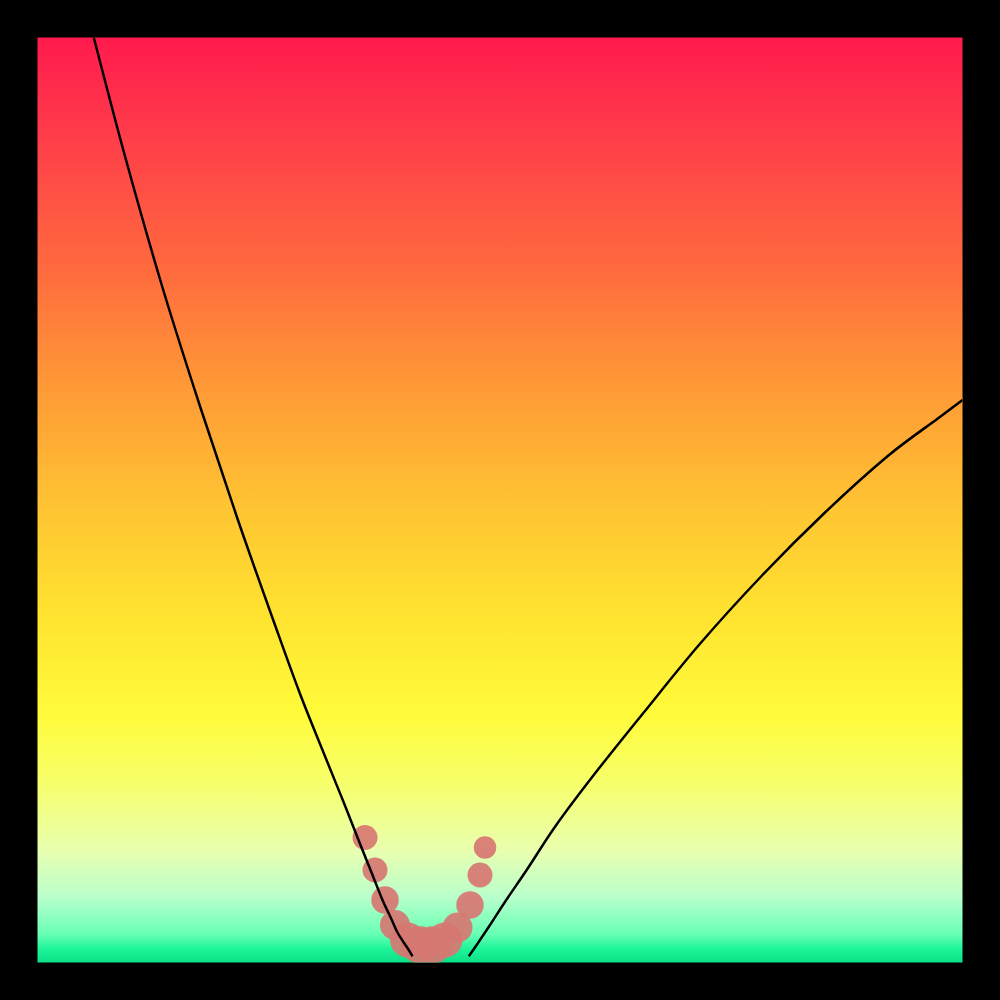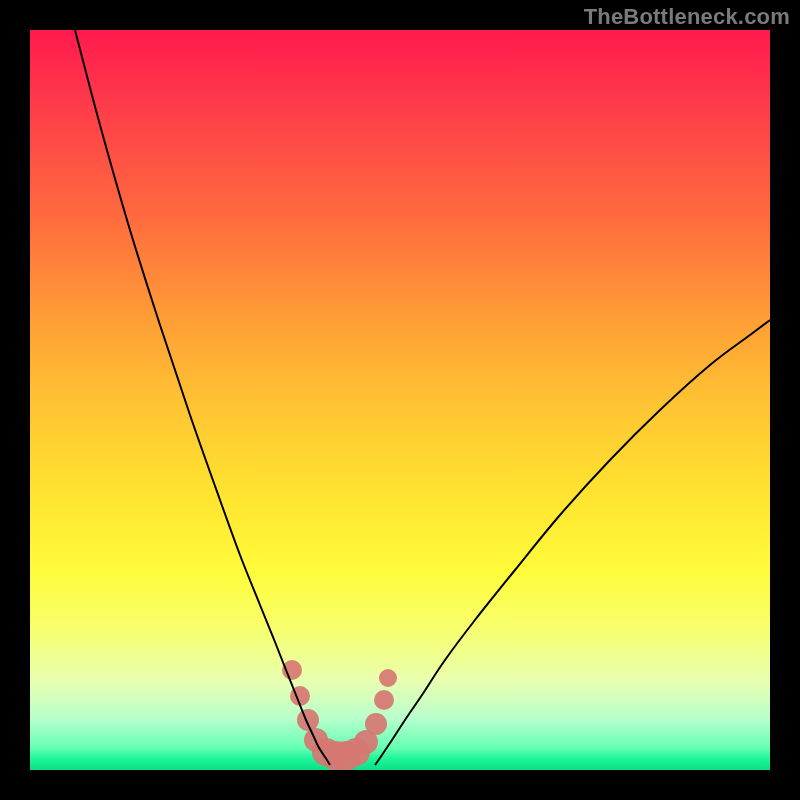--- a/index.html
+++ b/index.html
@@ -64,21 +64,20 @@
   }
   .blob {
     fill: #d77772;
     fill-opacity: 0.92;
   }
 </style>
 </head>
 <body>
 
 <div class="frame">
-  <div class="watermark">TheBottleneck.com</div>
   <div class="plot">
     <svg class="curves" viewBox="0 0 740 740">
       <g id="marker-group">
           <circle cx="262" cy="640" r="10" class="blob"></circle>
           <circle cx="270" cy="666" r="10" class="blob"></circle>
           <circle cx="278" cy="690" r="11" class="blob"></circle>
           <circle cx="286" cy="710" r="12" class="blob"></circle>
           <circle cx="296" cy="722" r="14" class="blob"></circle>
           <circle cx="306" cy="726" r="15" class="blob"></circle>
           <circle cx="316" cy="726" r="15" class="blob"></circle>

